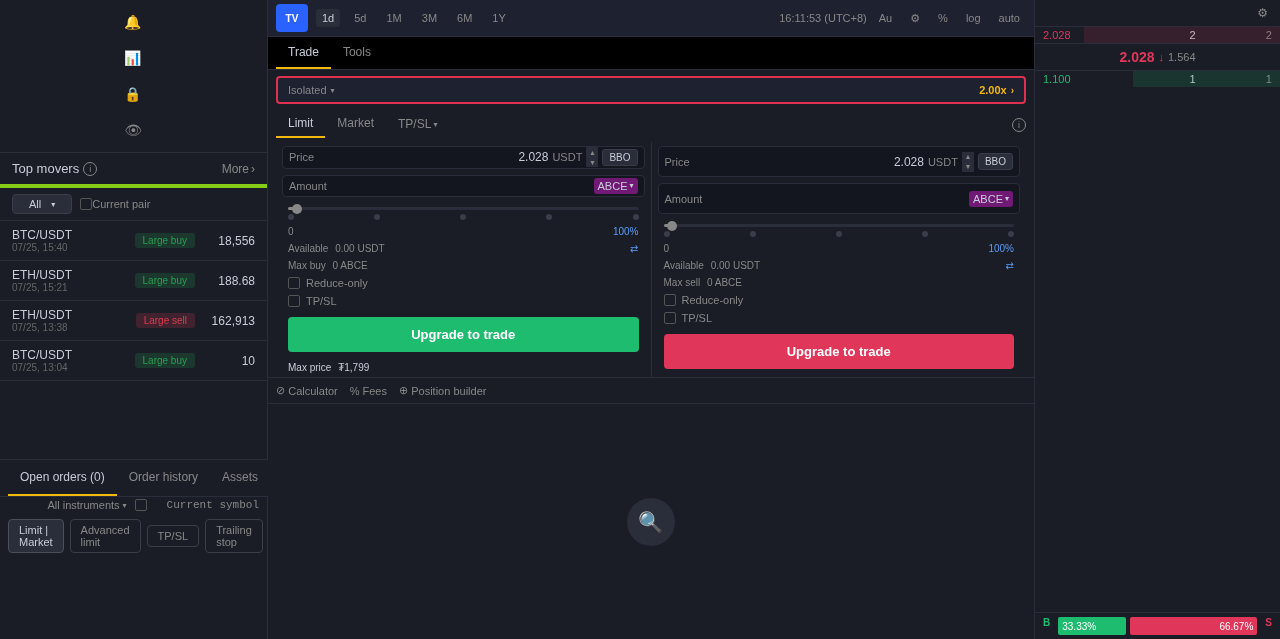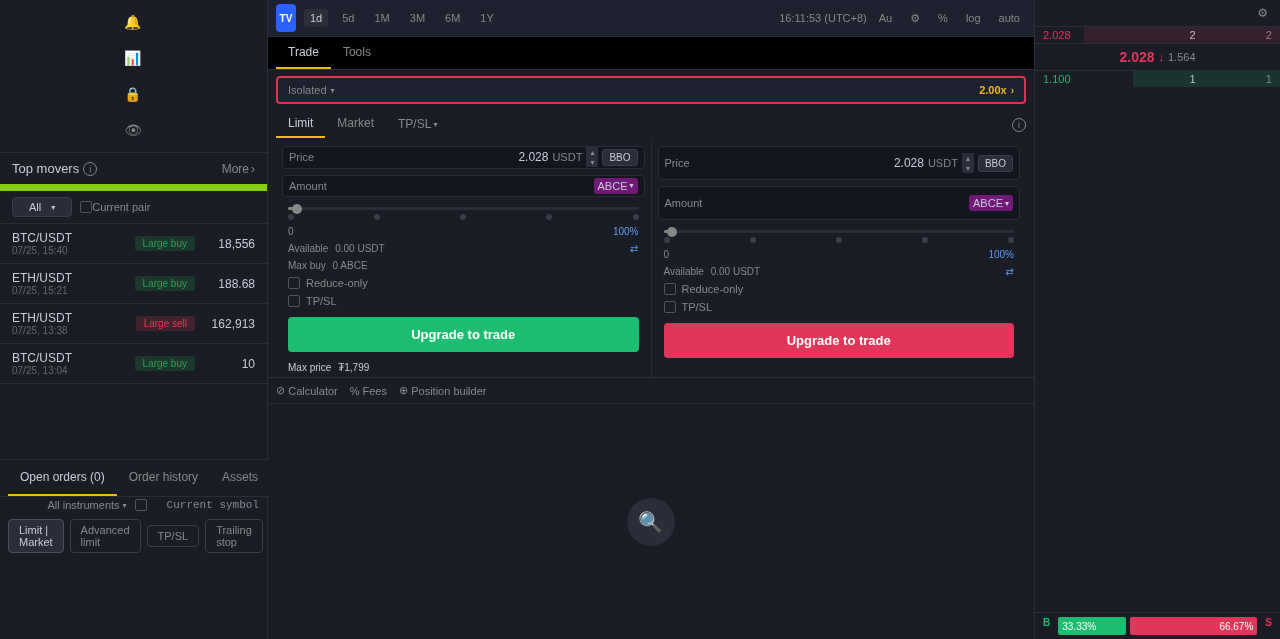--- a/index.html
+++ b/index.html
@@ -12,21 +12,21 @@
       border-right: 1px solid #2a2d3a;
       display: flex;
       flex-direction: column;
     }
 
     .top-movers-header {
       display: flex;
       align-items: center;
       justify-content: space-between;
       padding: 8px 12px;
-      border-bottom: 7px solid #84cc16;
+      border-bottom: 4px solid #84cc16;
     }
     .top-movers-title {
       display: flex;
       align-items: center;
       gap: 4px;
       font-size: 13px;
       color: #c8ccd8;
       font-weight: 500;
     }
     .info-icon {
@@ -155,21 +155,21 @@
     .chart-toolbar {
       display: flex;
       align-items: center;
       padding: 4px 8px;
       gap: 8px;
       background: #1e2130;
       border-bottom: 1px solid #2a2d3a;
       flex-shrink: 0;
     }
     .tv-logo {
-      width: 20px; height: 28px;
+      width: 32px; height: 28px;
       background: #2962ff;
       border-radius: 4px;
       display: flex; align-items: center; justify-content: center;
       font-size: 10px; font-weight: bold; color: white;
     }
     .timeframe-btn {
       padding: 3px 6px;
       font-size: 11px;
       color: #888;
       cursor: pointer;
@@ -807,20 +807,24 @@
         <span>0</span>
         <span class="highlight">100%</span>
       </div>
       <div class="info-row">
         <span>
           <span>Available</span>
           <span style="margin-left: 4px;">0.00 USDT</span>
         </span>
         <span style="color: #5b9cf6;">⇄</span>
       </div>
+      <div class="max-info">
+        <span>Max sell</span>
+        <span style="margin-left: 4px;">0 ABCE</span>
+      </div>
 
       <div class="checkbox-row">
         <div class="checkbox-sm"></div>
         <span class="checkbox-label">Reduce-only</span>
       </div>
 
       <div class="tpsl-check">
         <div class="checkbox-sm"></div>
         <span class="checkbox-label">TP/SL</span>
       </div>

